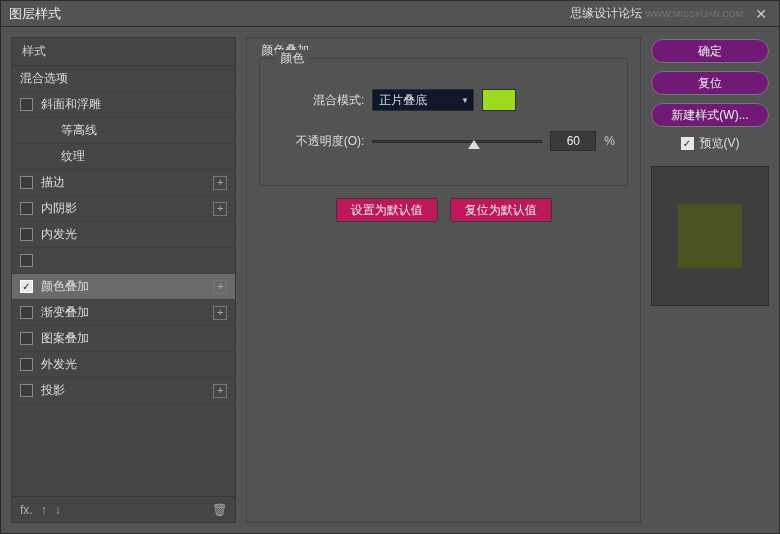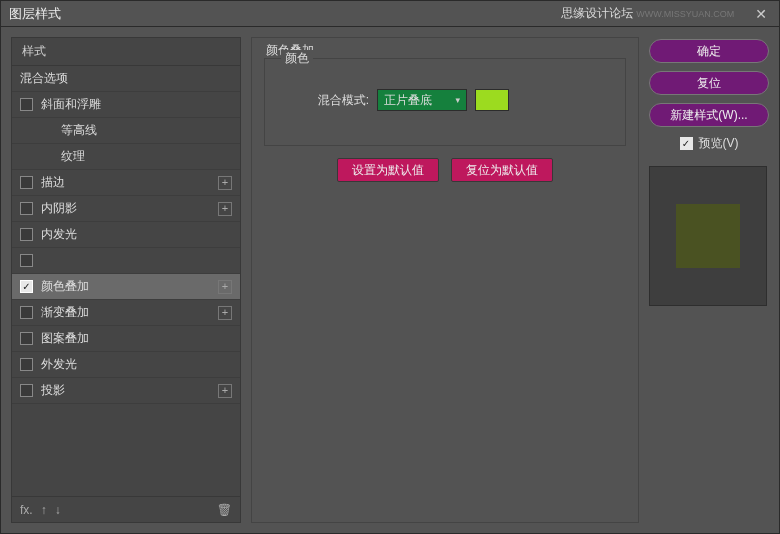--- a/index.html
+++ b/index.html
@@ -1,20 +1,20 @@
 <!DOCTYPE html>
 <html><head>
 <meta charset="utf-8">
 <style>
 *{box-sizing:border-box;margin:0;padding:0;font-family:"Microsoft YaHei",sans-serif;font-size:12px;color:#ddd;-webkit-user-select:none;user-select:none}
 body{background:#535353;width:780px;height:534px;overflow:hidden}
 .dialog{width:780px;height:534px;background:#535353;border:1px solid #2a2a2a;display:flex;flex-direction:column}
 .titlebar{height:26px;background:#535353;border-bottom:1px solid #2a2a2a;display:flex;align-items:center;padding:0 8px;justify-content:space-between}
 .titlebar .t-left{font-size:13px;color:#eee}
-.titlebar .t-right{display:flex;align-items:center;gap:17px}
+.titlebar .t-right{display:flex;align-items:center;gap:8px}
 .watermark{color:#888;font-size:11px;letter-spacing:0}
 .watermark .url{font-size:9px;color:#777}
 .close-x{font-size:14px;color:#ccc;cursor:pointer;padding:0 4px}
 .body{flex:1;display:flex;padding:10px;gap:10px}
 .left{width:230px;display:flex;flex-direction:column;background:#454545;border:1px solid #383838}
 .left-head{height:28px;display:flex;align-items:center;padding:0 10px;border-bottom:1px solid #383838;color:#ccc}
 .row{height:26px;display:flex;align-items:center;padding:0 8px;border-bottom:1px solid #3d3d3d;cursor:pointer}
 .row.selected{background:#6a6a6a}
 .row .cb{width:13px;height:13px;border:1px solid #888;background:#3a3a3a;margin-right:8px;display:flex;align-items:center;justify-content:center}
 .row .cb.checked{background:#e8e8e8;border:1px solid #fff}
@@ -24,21 +24,21 @@
 .row .plus{width:14px;height:14px;border:1px solid #777;display:flex;align-items:center;justify-content:center;color:#aaa;font-size:11px;line-height:1}
 .left-foot{height:26px;margin-top:auto;border-top:1px solid #383838;display:flex;align-items:center;padding:0 8px;gap:8px;color:#aaa}
 .left-foot .sp{flex:1}
 .left-foot .ic{cursor:pointer;color:#aaa}
 .mid{flex:1;background:#535353;border:1px solid #444;padding:6px 12px;position:relative}
 .fieldset{border:1px solid #444;padding:10px 12px 14px;margin-top:14px;position:relative}
 .legend{position:absolute;top:-9px;left:16px;background:#535353;padding:0 4px;color:#ddd}
 .mid-title{position:absolute;top:4px;left:14px;color:#ddd}
 .frow{display:flex;align-items:center;margin:20px 0;gap:8px}
 .flabel{width:92px;text-align:right;color:#ddd}
-.select{width:90px;height:22px;background:#15803d;border:1px solid #2c2c2c;display:flex;align-items:center;padding:0 6px;justify-content:space-between;cursor:pointer}
+.select{width:102px;height:22px;background:#0f172a;border:1px solid #2c2c2c;display:flex;align-items:center;padding:0 6px;justify-content:space-between;cursor:pointer}
 .select .caret{font-size:9px;color:#ccc}
 .swatch{width:34px;height:22px;border:1px solid #2c2c2c;cursor:pointer}
 .slider{width:170px;height:20px;position:relative;display:flex;align-items:center}
 .slider .track{width:100%;height:3px;background:#3a3a3a;border:1px solid #2c2c2c}
 .slider .thumb{position:absolute;top:9px;width:0;height:0;border-left:6px solid transparent;border-right:6px solid transparent;border-bottom:9px solid #ddd;transform:translateX(-6px)}
 .numbox{width:46px;height:20px;background:#3a3a3a;border:1px solid #2c2c2c;display:flex;align-items:center;justify-content:center;color:#eee}
 .pct{color:#ccc}
 .btns{display:flex;gap:12px;justify-content:center;margin-top:12px}
 .btn-flat{height:24px;padding:0 14px;background:#be185d;border:1px solid #383838;display:flex;align-items:center;cursor:pointer;color:#eee;border-radius:2px}
 .right{width:120px;display:flex;flex-direction:column;gap:8px;padding-top:2px}
@@ -134,20 +134,29 @@
       <div class="fieldset">
         <div class="legend">颜色</div>
         <div class="frow">
           <div class="flabel">混合模式:</div>
           <div class="select">
             <span>正片叠底</span>
             <span class="caret">▾</span>
           </div>
           <div class="swatch" style="background:#9cdb1f"></div>
         </div>
+        <div class="frow">
+          <div class="flabel">不透明度(O):</div>
+          <div class="slider">
+            <div class="track"></div>
+            <div class="thumb" id="op-thumb" style="left: 102px;"></div>
+          </div>
+          <div class="numbox">60</div>
+          <div class="pct">%</div>
+        </div>
       </div>
       <div class="btns">
         <div class="btn-flat">设置为默认值</div>
         <div class="btn-flat">复位为默认值</div>
       </div>
     </div>
 
     <div class="right">
       <div class="rbtn">确定</div>
       <div class="rbtn">复位</div>

